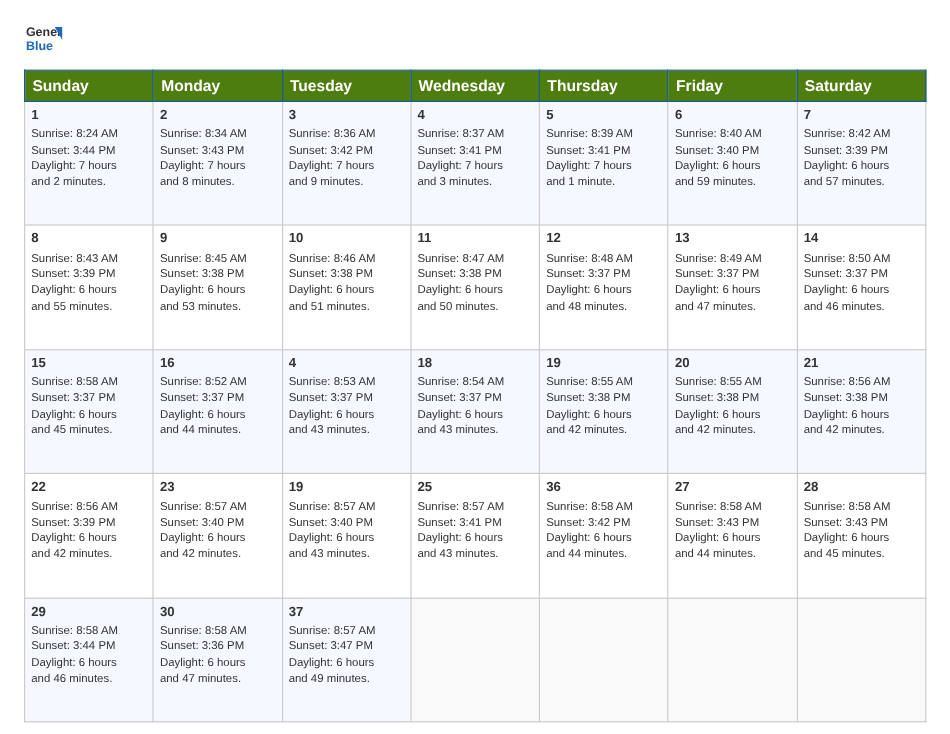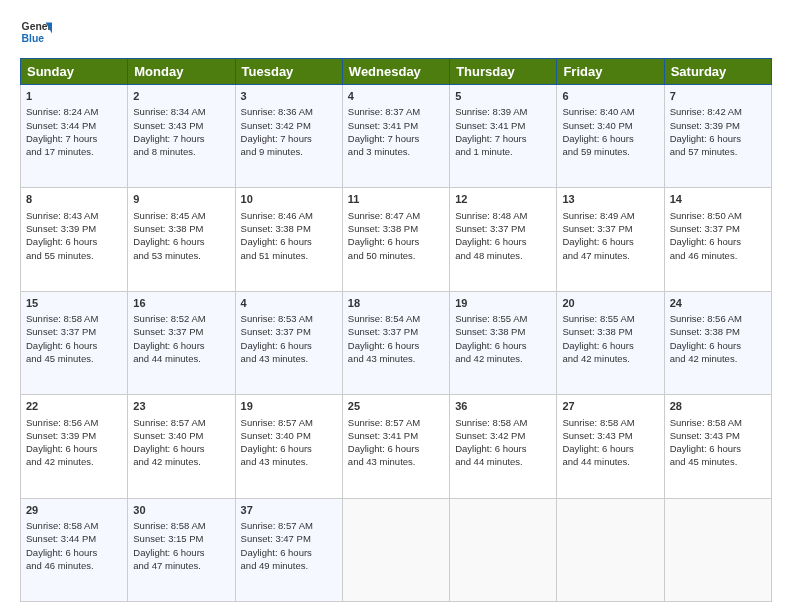--- a/index.html
+++ b/index.html
@@ -114,21 +114,21 @@
           <th>Saturday</th>
         </tr>
     </thead>
     <tbody id="calendar-body">
         <tr>
           <td>
             <span class="day-num">1</span>
             <div>Sunrise: 8:24 AM</div>
             <div>Sunset: 3:44 PM</div>
             <div>Daylight: 7 hours</div>
-            <div>and 17 minutes.</div>
+            <div>and 2 minutes.</div>
           </td>
           <td>
             <span class="day-num">2</span>
             <div>Sunrise: 8:34 AM</div>
             <div>Sunset: 3:43 PM</div>
             <div>Daylight: 7 hours</div>
             <div>and 8 minutes.</div>
           </td>
           <td>
             <span class="day-num">3</span>
@@ -254,21 +254,21 @@
             <div>and 42 minutes.</div>
           </td>
           <td>
             <span class="day-num">20</span>
             <div>Sunrise: 8:55 AM</div>
             <div>Sunset: 3:38 PM</div>
             <div>Daylight: 6 hours</div>
             <div>and 42 minutes.</div>
           </td>
           <td>
-            <span class="day-num">24</span>
+            <span class="day-num">21</span>
             <div>Sunrise: 8:56 AM</div>
             <div>Sunset: 3:38 PM</div>
             <div>Daylight: 6 hours</div>
             <div>and 42 minutes.</div>
           </td>
         </tr>
         <tr>
           <td>
             <span class="day-num">22</span>
             <div>Sunrise: 8:56 AM</div>
@@ -323,21 +323,21 @@
           <td>
             <span class="day-num">29</span>
             <div>Sunrise: 8:58 AM</div>
             <div>Sunset: 3:44 PM</div>
             <div>Daylight: 6 hours</div>
             <div>and 46 minutes.</div>
           </td>
           <td>
             <span class="day-num">30</span>
             <div>Sunrise: 8:58 AM</div>
-            <div>Sunset: 3:15 PM</div>
+            <div>Sunset: 3:36 PM</div>
             <div>Daylight: 6 hours</div>
             <div>and 47 minutes.</div>
           </td>
           <td>
             <span class="day-num">37</span>
             <div>Sunrise: 8:57 AM</div>
             <div>Sunset: 3:47 PM</div>
             <div>Daylight: 6 hours</div>
             <div>and 49 minutes.</div>
           </td>

